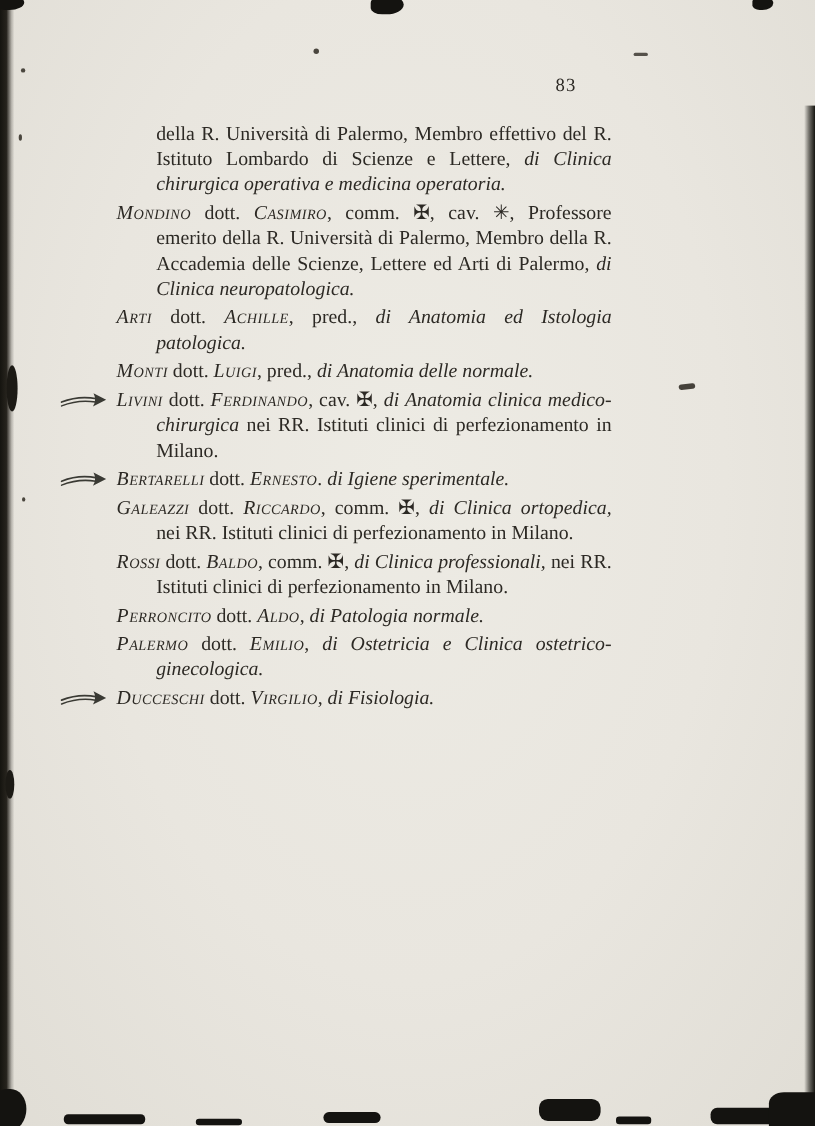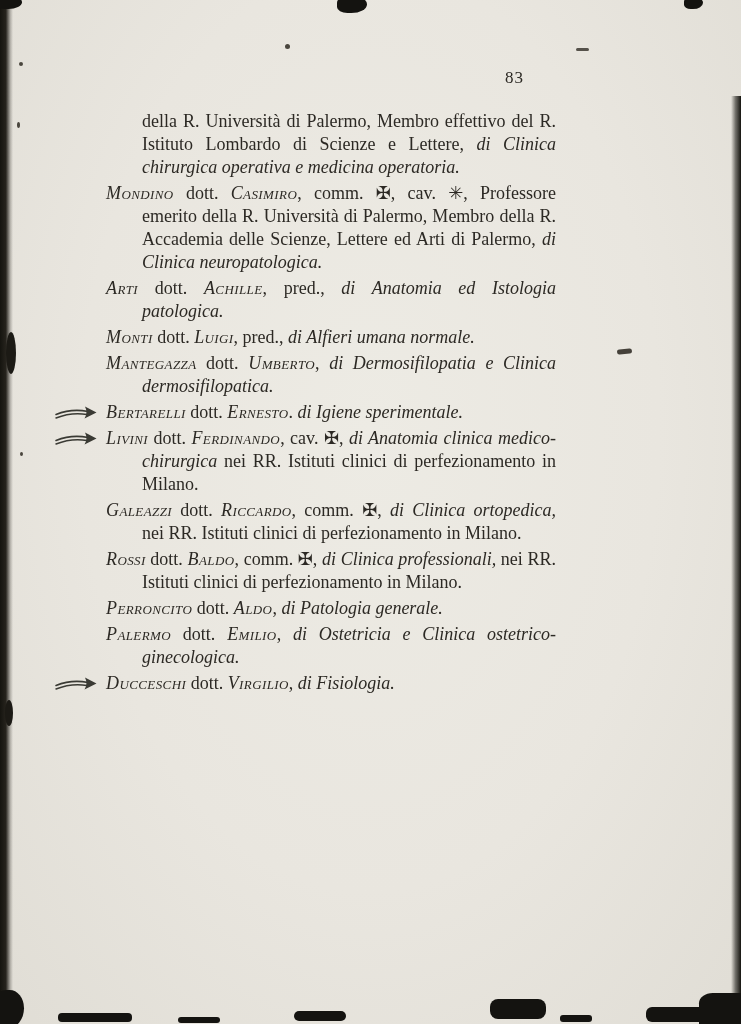--- a/index.html
+++ b/index.html
@@ -96,39 +96,38 @@
   <div class="blob b-bot5"></div>
   <div class="blob b-bot6"></div>
   <div class="blob b-botright"></div>
   <div class="blob b-botleft"></div>
 
   <div class="page-number">83</div>
   <div class="text-block">
       <p class="entry cont"><span class="rm">della R. Università di Palermo, Membro effettivo del R. Istituto Lombardo di Scienze e Lettere, </span><span class="it">di Clinica chirurgica operativa e medicina operatoria.</span></p>
       <p class="entry"><span class="sc">Mondino</span><span class="rm"> dott. </span><span class="sc">Casimiro</span><span class="rm">, comm. ✠, cav. ✳, Professore emerito della R. Università di Palermo, Membro della R. Accademia delle Scienze, Lettere ed Arti di Palermo, </span><span class="it">di Clinica neuropatologica.</span></p>
       <p class="entry"><span class="sc">Arti</span><span class="rm"> dott. </span><span class="sc">Achille</span><span class="rm">, pred., </span><span class="it">di Anatomia ed Istologia patologica.</span></p>
-      <p class="entry"><span class="sc">Monti</span><span class="rm"> dott. </span><span class="sc">Luigi</span><span class="rm">, pred., </span><span class="it">di Alfieri umana normale.</span></p>
-      <p class="entry"><span class="sc">Mantegazza</span><span class="rm"> dott. </span><span class="sc">Umberto</span><span class="rm">, </span><span class="it">di Dermosifilopatia e Clinica dermosifilopatica.</span></p>
+      <p class="entry"><span class="sc">Monti</span><span class="rm"> dott. </span><span class="sc">Luigi</span><span class="rm">, pred., </span><span class="it">di Anatomia delle normale.</span></p>
+      <p class="entry"><span class="margin-arrow">
+          <svg width="44" height="18" viewBox="0 0 44 18" xmlns="http://www.w3.org/2000/svg">
+            <path d="M2 11.5 C 12 7.5, 24 6.5, 34 8.5" fill="none" stroke="#3a3a34" stroke-width="1.6" stroke-linecap="round"></path>
+            <path d="M2 15 C 12 11, 24 10, 33 11.5" fill="none" stroke="#3a3a34" stroke-width="1.4" stroke-linecap="round"></path>
+            <path d="M31 3.5 L 42.5 9.5 L 30.5 15.5 C 33 11.5, 33 7.5, 31 3.5 Z" fill="#3a3a34"></path>
+          </svg>
+        </span><span class="sc">Livini</span><span class="rm"> dott. </span><span class="sc">Ferdinando</span><span class="rm">, cav. ✠, </span><span class="it">di Anatomia clinica medico-chirurgica</span><span class="rm"> nei RR. Istituti clinici di perfezionamento in Milano.</span></p>
       <p class="entry"><span class="margin-arrow">
           <svg width="44" height="18" viewBox="0 0 44 18" xmlns="http://www.w3.org/2000/svg">
             <path d="M2 11.5 C 12 7.5, 24 6.5, 34 8.5" fill="none" stroke="#3a3a34" stroke-width="1.6" stroke-linecap="round"></path>
             <path d="M2 15 C 12 11, 24 10, 33 11.5" fill="none" stroke="#3a3a34" stroke-width="1.4" stroke-linecap="round"></path>
             <path d="M31 3.5 L 42.5 9.5 L 30.5 15.5 C 33 11.5, 33 7.5, 31 3.5 Z" fill="#3a3a34"></path>
           </svg>
         </span><span class="sc">Bertarelli</span><span class="rm"> dott. </span><span class="sc">Ernesto</span><span class="rm">. </span><span class="it">di Igiene sperimentale.</span></p>
-      <p class="entry"><span class="margin-arrow">
-          <svg width="44" height="18" viewBox="0 0 44 18" xmlns="http://www.w3.org/2000/svg">
-            <path d="M2 11.5 C 12 7.5, 24 6.5, 34 8.5" fill="none" stroke="#3a3a34" stroke-width="1.6" stroke-linecap="round"></path>
-            <path d="M2 15 C 12 11, 24 10, 33 11.5" fill="none" stroke="#3a3a34" stroke-width="1.4" stroke-linecap="round"></path>
-            <path d="M31 3.5 L 42.5 9.5 L 30.5 15.5 C 33 11.5, 33 7.5, 31 3.5 Z" fill="#3a3a34"></path>
-          </svg>
-        </span><span class="sc">Livini</span><span class="rm"> dott. </span><span class="sc">Ferdinando</span><span class="rm">, cav. ✠, </span><span class="it">di Anatomia clinica medico-chirurgica</span><span class="rm"> nei RR. Istituti clinici di perfezionamento in Milano.</span></p>
       <p class="entry"><span class="sc">Galeazzi</span><span class="rm"> dott. </span><span class="sc">Riccardo</span><span class="rm">, comm. ✠, </span><span class="it">di Clinica ortopedica,</span><span class="rm"> nei RR. Istituti clinici di perfezionamento in Milano.</span></p>
       <p class="entry"><span class="sc">Rossi</span><span class="rm"> dott. </span><span class="sc">Baldo</span><span class="rm">, comm. ✠, </span><span class="it">di Clinica professionali,</span><span class="rm"> nei RR. Istituti clinici di perfezionamento in Milano.</span></p>
-      <p class="entry"><span class="sc">Perroncito</span><span class="rm"> dott. </span><span class="sc">Aldo</span><span class="rm">, </span><span class="it">di Patologia generale.</span></p>
+      <p class="entry"><span class="sc">Perroncito</span><span class="rm"> dott. </span><span class="sc">Aldo</span><span class="rm">, </span><span class="it">di Patologia normale.</span></p>
       <p class="entry"><span class="sc">Palermo</span><span class="rm"> dott. </span><span class="sc">Emilio</span><span class="rm">, </span><span class="it">di Ostetricia e Clinica ostetrico-ginecologica.</span></p>
       <p class="entry"><span class="margin-arrow">
           <svg width="44" height="18" viewBox="0 0 44 18" xmlns="http://www.w3.org/2000/svg">
             <path d="M2 11.5 C 12 7.5, 24 6.5, 34 8.5" fill="none" stroke="#3a3a34" stroke-width="1.6" stroke-linecap="round"></path>
             <path d="M2 15 C 12 11, 24 10, 33 11.5" fill="none" stroke="#3a3a34" stroke-width="1.4" stroke-linecap="round"></path>
             <path d="M31 3.5 L 42.5 9.5 L 30.5 15.5 C 33 11.5, 33 7.5, 31 3.5 Z" fill="#3a3a34"></path>
           </svg>
         </span><span class="sc">Ducceschi</span><span class="rm"> dott. </span><span class="sc">Virgilio</span><span class="rm">, </span><span class="it">di Fisiologia.</span></p>
     </div>
 

